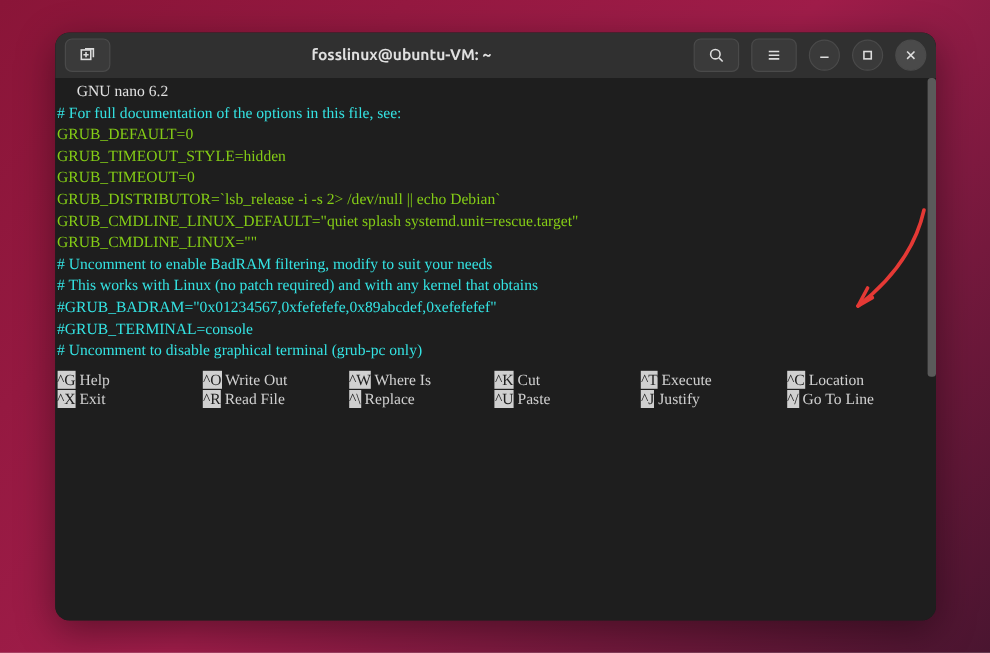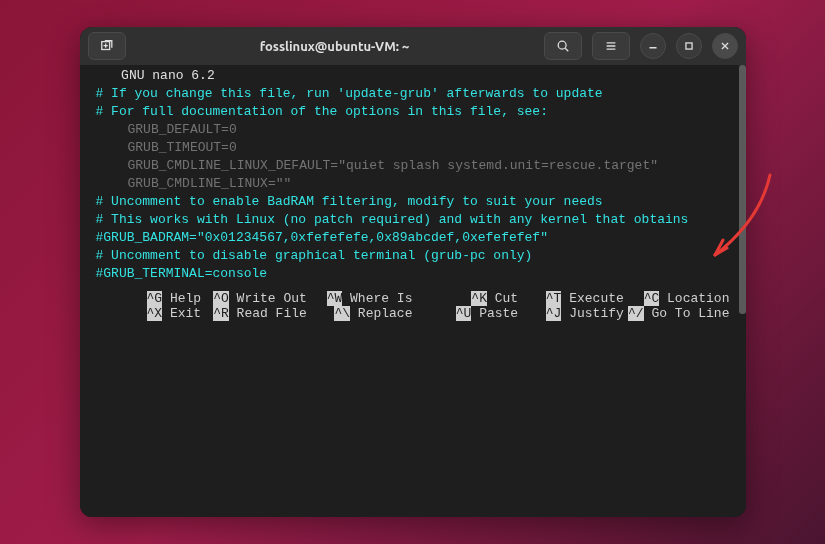--- a/index.html
+++ b/index.html
@@ -4,21 +4,21 @@
   <style>
     * { margin: 0; padding: 0; box-sizing: border-box; }
     body {
       width: 825px; height: 544px;
       background: linear-gradient(135deg, #8a1538 0%, #a01d4a 50%, #4a1530 100%);
       font-family: monospace;
       display: flex; align-items: center; justify-content: center;
       overflow: hidden;
     }
     .window {
-      width: 666px; height: 490px;
+      width: 734px; height: 490px;
       background: #1e1e1e;
       border-radius: 12px;
       box-shadow: 0 8px 32px rgba(0,0,0,0.4);
       display: flex; flex-direction: column;
       overflow: hidden;
     }
     .titlebar {
       height: 38px; background: #303030;
       display: flex; align-items: center;
       padding: 0 8px;
@@ -41,42 +41,41 @@
     .tb-title {
       flex: 1; text-align: center;
       color: #e0e0e0; font-weight: bold;
       font-size: 13px;
       font-family: "Ubuntu", sans-serif;
     }
     .tb-right { display: flex; align-items: center; }
     .tb-btn svg { width: 14px; height: 14px; stroke: #ddd; fill: none; stroke-width: 1.5; }
     .terminal {
       flex: 1; background: #1e1e1e;
-      padding: 2px 16px; color: #d0d0d0;
-      font-size: 13px; font-family: Liberation Mono, monospace;
+      padding: 2px 2px; color: #d0d0d0;
+      font-size: 13px; font-family: Liberation Serif, serif;
       position: relative;
       overflow: hidden;
     }
     .status-bar {
       color: #e0e0e0; display: flex;
       padding-left: 10px;
     }
     .status-left { }
     .status-mid { margin-left: 190px; }
     .line { white-space: pre; line-height: 18px; }
     .comment { color: #34e2e2; }
-    .plain { color: #737373; margin-left: 32px; }
+    .plain { color: #84cc16; }
     .cursor-bg { background: #d0d0d0; color: #1e1e1e; }
     .shortcut-bar {
       display: grid;
       grid-template-columns: repeat(6, 1fr);
       color: #d0d0d0;
       font-size: 13px;
       margin-top: 8px;
-      text-align: right;
     }
     .shortcut-bar .sc { white-space: pre; }
     .sc .key { background: #d0d0d0; color: #1e1e1e; }
     .scrollbar {
       position: absolute; right: 0; top: 0;
       width: 7px; height: 55%; background: #5a5a5a;
       border-radius: 3px;
     }
     .arrow {
       position: absolute; stroke: #e53935; fill: none; stroke-width: 3;
@@ -132,34 +131,35 @@
       </div>
     </div>
   </div>
 
   <div class="terminal">
     <div class="scrollbar"></div>
     <div class="status-bar line">
       <span class="status-left">  GNU nano 6.2</span>
     </div>
     <div id="lines">
-        <div class="line comment"># If you change this file, run 'update-grub' afterwards to update</div>
         <div class="line comment"># For full documentation of the options in this file, see:</div>
         <div class="line plain"></div>
         <div class="line plain">GRUB_DEFAULT=0</div>
+        <div class="line plain">GRUB_TIMEOUT_STYLE=hidden</div>
         <div class="line plain">GRUB_TIMEOUT=0</div>
+        <div class="line plain">GRUB_DISTRIBUTOR=`lsb_release -i -s 2&gt; /dev/null || echo Debian`</div>
         <div class="line plain">GRUB_CMDLINE_LINUX_DEFAULT="quiet splash systemd.unit=rescue.target"</div>
         <div class="line plain">GRUB_CMDLINE_LINUX=""</div>
         <div class="line plain"></div>
         <div class="line comment"># Uncomment to enable BadRAM filtering, modify to suit your needs</div>
         <div class="line comment"># This works with Linux (no patch required) and with any kernel that obtains</div>
         <div class="line comment">#GRUB_BADRAM="0x01234567,0xfefefefe,0x89abcdef,0xefefefef"</div>
         <div class="line plain"></div>
+        <div class="line comment">#GRUB_TERMINAL=console</div>
         <div class="line comment"># Uncomment to disable graphical terminal (grub-pc only)</div>
-        <div class="line comment">#GRUB_TERMINAL=console</div>
       </div>
     <div class="shortcut-bar" id="shortcuts">
         <div class="sc"><span class="key">^G</span><span> Help</span></div>
         <div class="sc"><span class="key">^O</span><span> Write Out</span></div>
         <div class="sc"><span class="key">^W</span><span> Where Is</span></div>
         <div class="sc"><span class="key">^K</span><span> Cut</span></div>
         <div class="sc"><span class="key">^T</span><span> Execute</span></div>
         <div class="sc"><span class="key">^C</span><span> Location</span></div>
         <div class="sc"><span class="key">^X</span><span> Exit</span></div>
         <div class="sc"><span class="key">^R</span><span> Read File</span></div>

